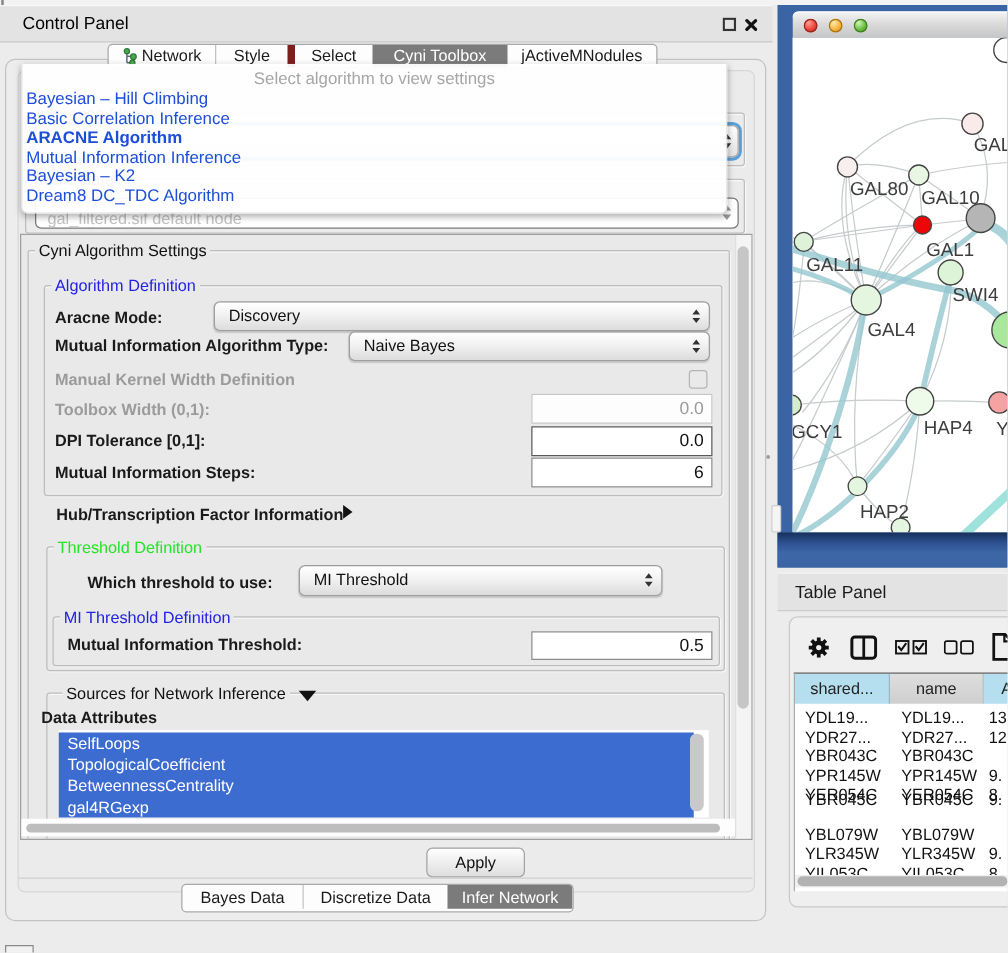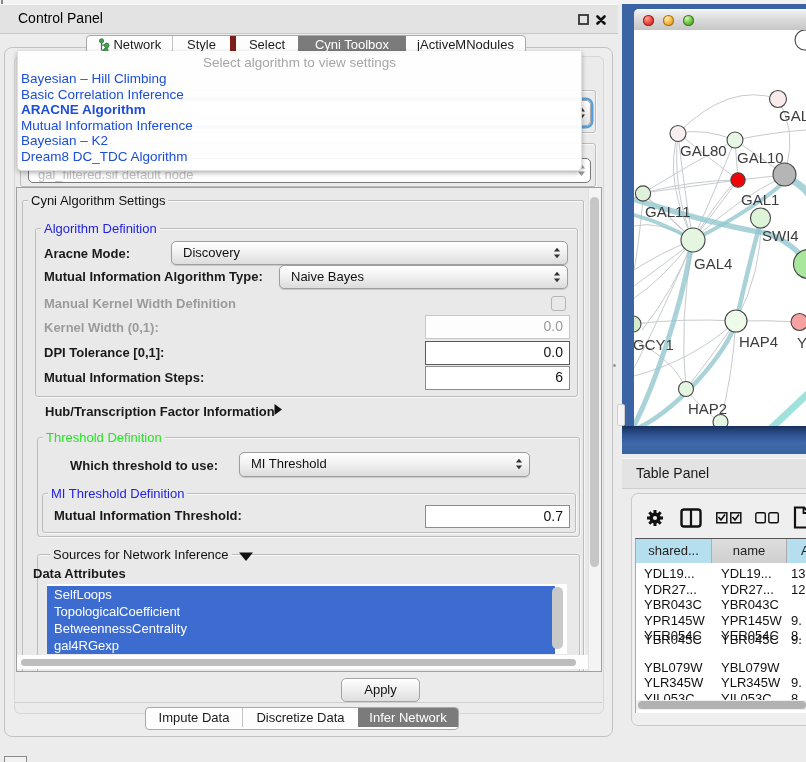--- a/index.html
+++ b/index.html
@@ -252,21 +252,21 @@
       </div>
   <div class="lbl" style="position:absolute;left:27px;top:81px;">Mutual Information Algorithm Type:</div>
   <div class="combo" style="left:262px;top:77px;width:287px;height:22px;">
         <span class="ct">Naive Bayes</span>
     <svg class="carr" width="9" height="14" viewBox="0 0 9 14">
           <path d="M4.5 1 L8 5.4 H1 Z M4.5 13 L1 8.6 H8 Z" fill="#333"></path>
         </svg>
       </div>
   <div class="lbl dis" style="position:absolute;left:27px;top:108px;">Manual Kernel Width Definition</div>
   <div class="abs" style="left:534px;top:108px;width:13px;height:13px;border:1px solid #b5b5b5;border-radius:3px;background:#e9e9e9;"></div>
-  <div class="lbl dis" style="position:absolute;left:27px;top:132px;">Kernel Width (0,1):</div>
+  <div class="lbl dis" style="position:absolute;left:27px;top:132px;">Toolbox Width (0,1):</div>
   <div class="fld" style="left:408px;top:127px;width:143px;height:22px;border-color:#c6c6c6;background:#fdfdfd;">
         <span style="color:#9b9b9b;">0.0</span>
       </div>
   <div class="lbl" style="position:absolute;left:27px;top:157px;">DPI Tolerance [0,1]:</div>
   <div class="fld" style="left:408px;top:153px;width:143px;height:22px;border:1.5px solid #5a5a5a;">
         <span>0.0</span>
       </div>
   <div class="lbl" style="position:absolute;left:27px;top:182px;">Mutual Information Steps:</div>
   <div class="fld" style="left:408px;top:178px;width:143px;height:22px;border-color:#8c8c8c;">
         <span>6</span>
@@ -285,21 +285,21 @@
         <span class="ct">MI Threshold</span>
     <svg class="carr" width="9" height="14" viewBox="0 0 9 14">
           <path d="M4.5 1 L8 5.4 H1 Z M4.5 13 L1 8.6 H8 Z" fill="#333"></path>
         </svg>
       </div>
   <div class="grp" style="left:25px;top:305px;width:532px;height:38px;">
         <span class="gt" style="color:#2222e0;">MI Threshold Definition</span>
       </div>
   <div class="lbl" style="position:absolute;left:37px;top:320px;">Mutual Information Threshold:</div>
   <div class="fld" style="left:408px;top:317px;width:143px;height:21px;border-color:#8c8c8c;">
-        <span>0.7</span>
+        <span>0.5</span>
       </div>
 
   <div class="grp" style="left:20px;top:366px;width:541px;height:150px;">
         <span class="gt" style="color:#111;left:12px;">Sources for Network Inference</span>
       </div>
   <svg class="abs" style="left:221px;top:363px;" width="16" height="11" viewBox="0 0 16 11">
         <path d="M1 1.5 L15 1.5 L8 10 Z" fill="#111"></path>
       </svg>
   <div class="lbl" style="position:absolute;left:16px;top:378px;">Data Attributes</div>
   <div class="abs" style="left:30px;top:396px;width:520px;height:70px;background:#fff;">
@@ -312,21 +312,21 @@
  </div>
 
  <div class="abs" style="left:571px;top:0;width:13px;height:483px;background:#f4f4f4;border-left:1px solid #e0e0e0;"></div>
  <div class="abs" style="left:573px;top:9px;width:9px;height:370px;background:#c6c6c6;border-radius:4.5px;"></div>
 </div>
 
 <div class="abs" style="left:341px;top:678px;width:77px;height:22px;border:1px solid #a3a3a3;border-radius:5px;background:linear-gradient(#ffffff,#f0f0f0 45%,#dedede);text-align:center;font-size:13px;line-height:21px;color:#111;">Apply</div>
 
 <div class="abs" style="left:15px;top:702px;width:587px;height:1px;background:#cfcfcf;"></div>
 <div class="abs" style="left:145px;top:707px;height:21px;border:1px solid #a9a9a9;border-radius:4px;overflow:hidden;background:#fdfdfd;">
-  <span class="seg" style="width:96px;border-right:1px solid #c3c3c3;">Impute Data</span><span class="seg" style="width:115px;">Discretize Data</span><span class="seg segd" style="width:100px;">Infer Network</span>
+  <span class="seg" style="width:96px;border-right:1px solid #c3c3c3;">Bayes Data</span><span class="seg" style="width:115px;">Discretize Data</span><span class="seg segd" style="width:100px;">Infer Network</span>
 </div>
 
 <div class="abs" style="left:86px;top:35px;height:18px;line-height:18px;border:1px solid #a9a9a9;border-radius:4px;overflow:hidden;background:#fdfdfd;">
   <span class="seg" style="width:85px;height:18px;line-height:18px;border-right:1px solid #c3c3c3;"><svg width="12" height="14" viewBox="0 0 12 14" style="vertical-align:-3px;">
         <path d="M3.5 4 V12.2 M3.5 6.8 L7.5 7.3 M3.5 12.2 H6" stroke="#5a6a74" stroke-width="1.2" fill="none"></path>
         <g fill="#42a94c" stroke="#2d7635" stroke-width="0.9">
           <circle cx="3.5" cy="2.9" r="2.1"></circle>
           <circle cx="8.7" cy="7.4" r="2.3"></circle>
           <circle cx="7.9" cy="12.2" r="2.1"></circle>
         </g>

